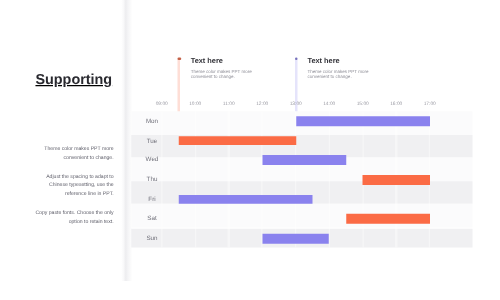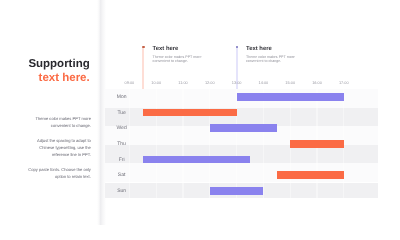--- a/index.html
+++ b/index.html
@@ -4,21 +4,21 @@
 <style>
   html,body{margin:0;padding:0;}
   body{width:400px;height:225px;overflow:hidden;background:#ffffff;
        font-family:"Liberation Sans",sans-serif;
        -webkit-font-smoothing:antialiased;text-rendering:geometricPrecision;}
   #slide{position:relative;width:400px;height:225px;background:#ffffff;overflow:hidden;
          opacity:0.9999;}
 
   
   #left{position:absolute;left:0;top:0;width:100px;height:225px;}
-  #title{position:absolute;right:10.3px;top:57.3px;text-align:right;}
+  #title{position:absolute;right:10.3px;top:57.3px;text-align:left;text-decoration:underline;}
   #title span{display:block;font-size:11.5px;font-weight:700;line-height:14.1px;}
   #title .l1{color:#29292f;}
   .para{position:absolute;right:9.1px;text-align:right;font-size:4.1px;
         color:#63636e;line-height:6.72px;white-space:nowrap;}
   .para span{display:block;}
 
   
   #divider{position:absolute;left:96.5px;top:0;width:9px;height:225px;
      background:linear-gradient(to right,rgba(255,255,255,0) 0%,rgba(170,170,182,0.07) 20%,rgba(170,170,182,0.21) 40%,rgba(170,170,182,0.12) 60%,rgba(255,255,255,0) 100%);}
 
@@ -37,21 +37,20 @@
   .bar{position:absolute;}
   .gl{position:absolute;width:1.4px;background:rgba(255,255,255,0.42);}
 </style>
 </head>
 <body>
 
 <div id="slide">
   <div id="left">
     <div id="title">
       <span class="l1">Supporting</span>
-      <span class="l2" style="color: rgb(251, 107, 69);">text here.</span>
     </div>
     <div id="paras">
         <div class="para" style="top: 115.9px;">
           <span>Theme color makes PPT more</span>
           <span>convenient to change.</span>
         </div>
         <div class="para" style="top: 138.3px;">
           <span>Adjust the spacing to adapt to</span>
           <span>Chinese typesetting, use the</span>
           <span>reference line in PPT.</span>

